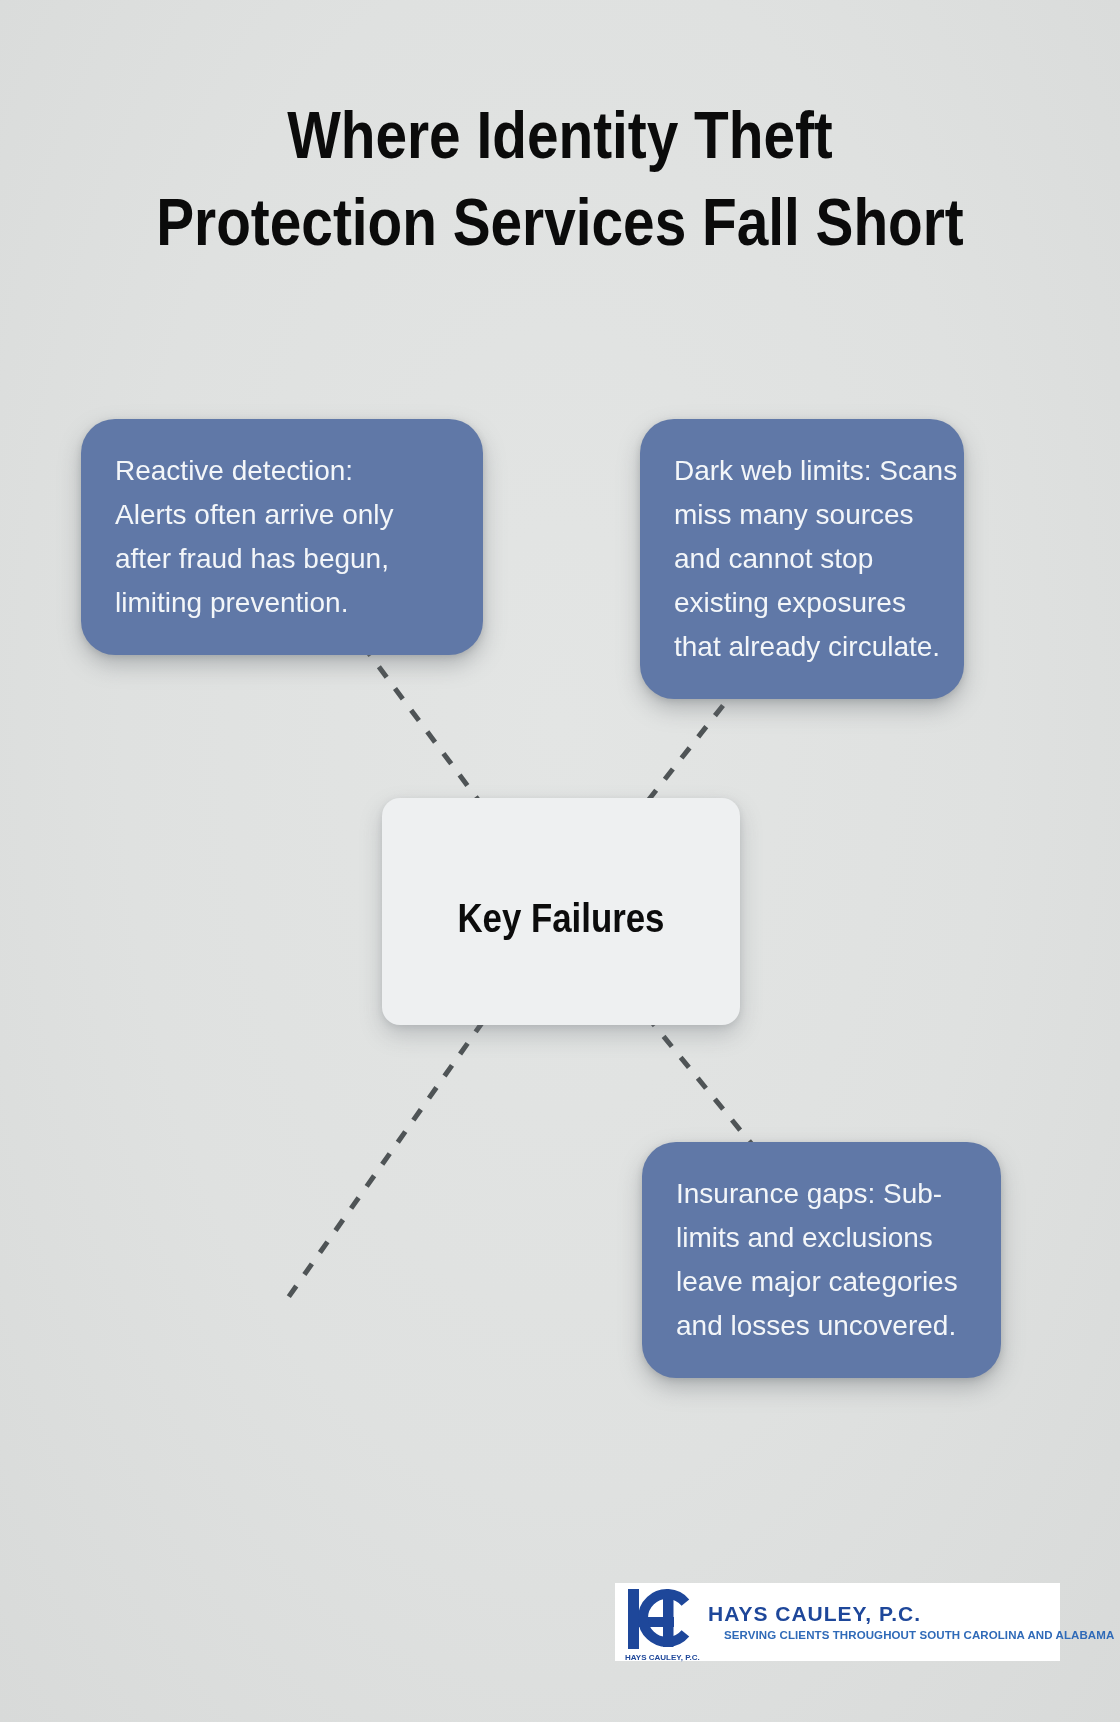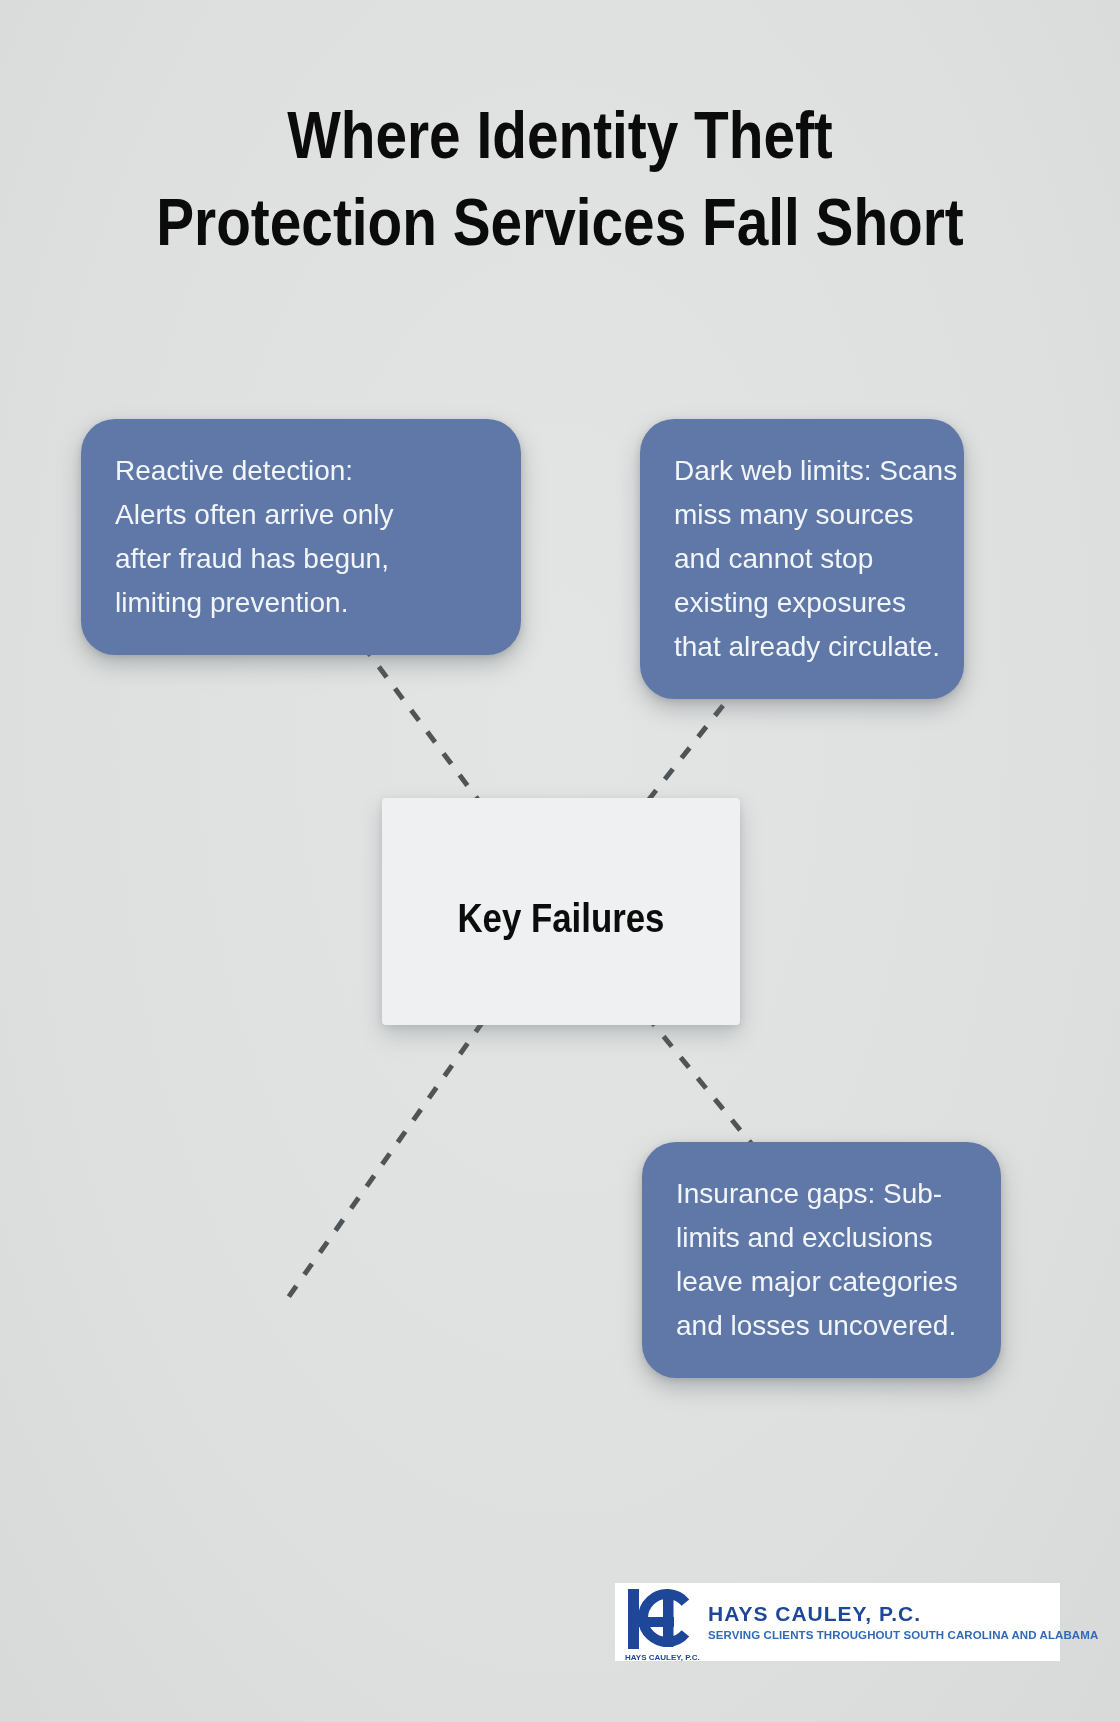--- a/index.html
+++ b/index.html
@@ -39,30 +39,30 @@
     box-sizing:border-box;
     background:#6078a7;
     color:#f3f6f9;
     border-radius:34px;
     padding:30px 34px;
     font-size:28px;
     line-height:44px;
     white-space:pre;
     box-shadow:0 10px 22px rgba(105,110,116,0.40), 0 2px 6px rgba(105,110,116,0.25);
   }
-  .node-tl{ left:81px;  top:419px;  width:440px; }
+  .node-tl{ left:81px;  top:419px;  width:402px; }
   .node-tr{ left:640px; top:419px;  width:324px; }
   .node-bl{ left:83px;  top:1142px; width:404px; }
   .node-br{ left:642px; top:1142px; width:359px; }
   .center-node{
     position:absolute;
     left:382px; top:798px;
     width:358px; height:227px;
     background:#eef0f1;
-    border-radius:4px;
+    border-radius:18px;
     box-shadow:0 10px 22px rgba(110,115,120,0.32), 0 2px 6px rgba(110,115,120,0.18);
     display:flex;
     align-items:center;
     justify-content:center;
   }
   .center-label{
     font-size:40px;
     font-weight:800;
     color:#0c0c0c;
     transform:scaleX(0.87);
@@ -84,21 +84,21 @@
     position:absolute;
     left:93px; top:19px;
     font-size:21px;
     font-weight:800;
     letter-spacing:1px;
     color:#1e479a;
     white-space:pre;
   }
   .firm-tagline{
     position:absolute;
-    left:93px; top:46px;
+    left:109px; top:46px;
     font-size:11.5px;
     font-weight:700;
     letter-spacing:0.1px;
     color:#2f6ab8;
     white-space:pre;
   }
 </style>
 </head>
 <body>
 

